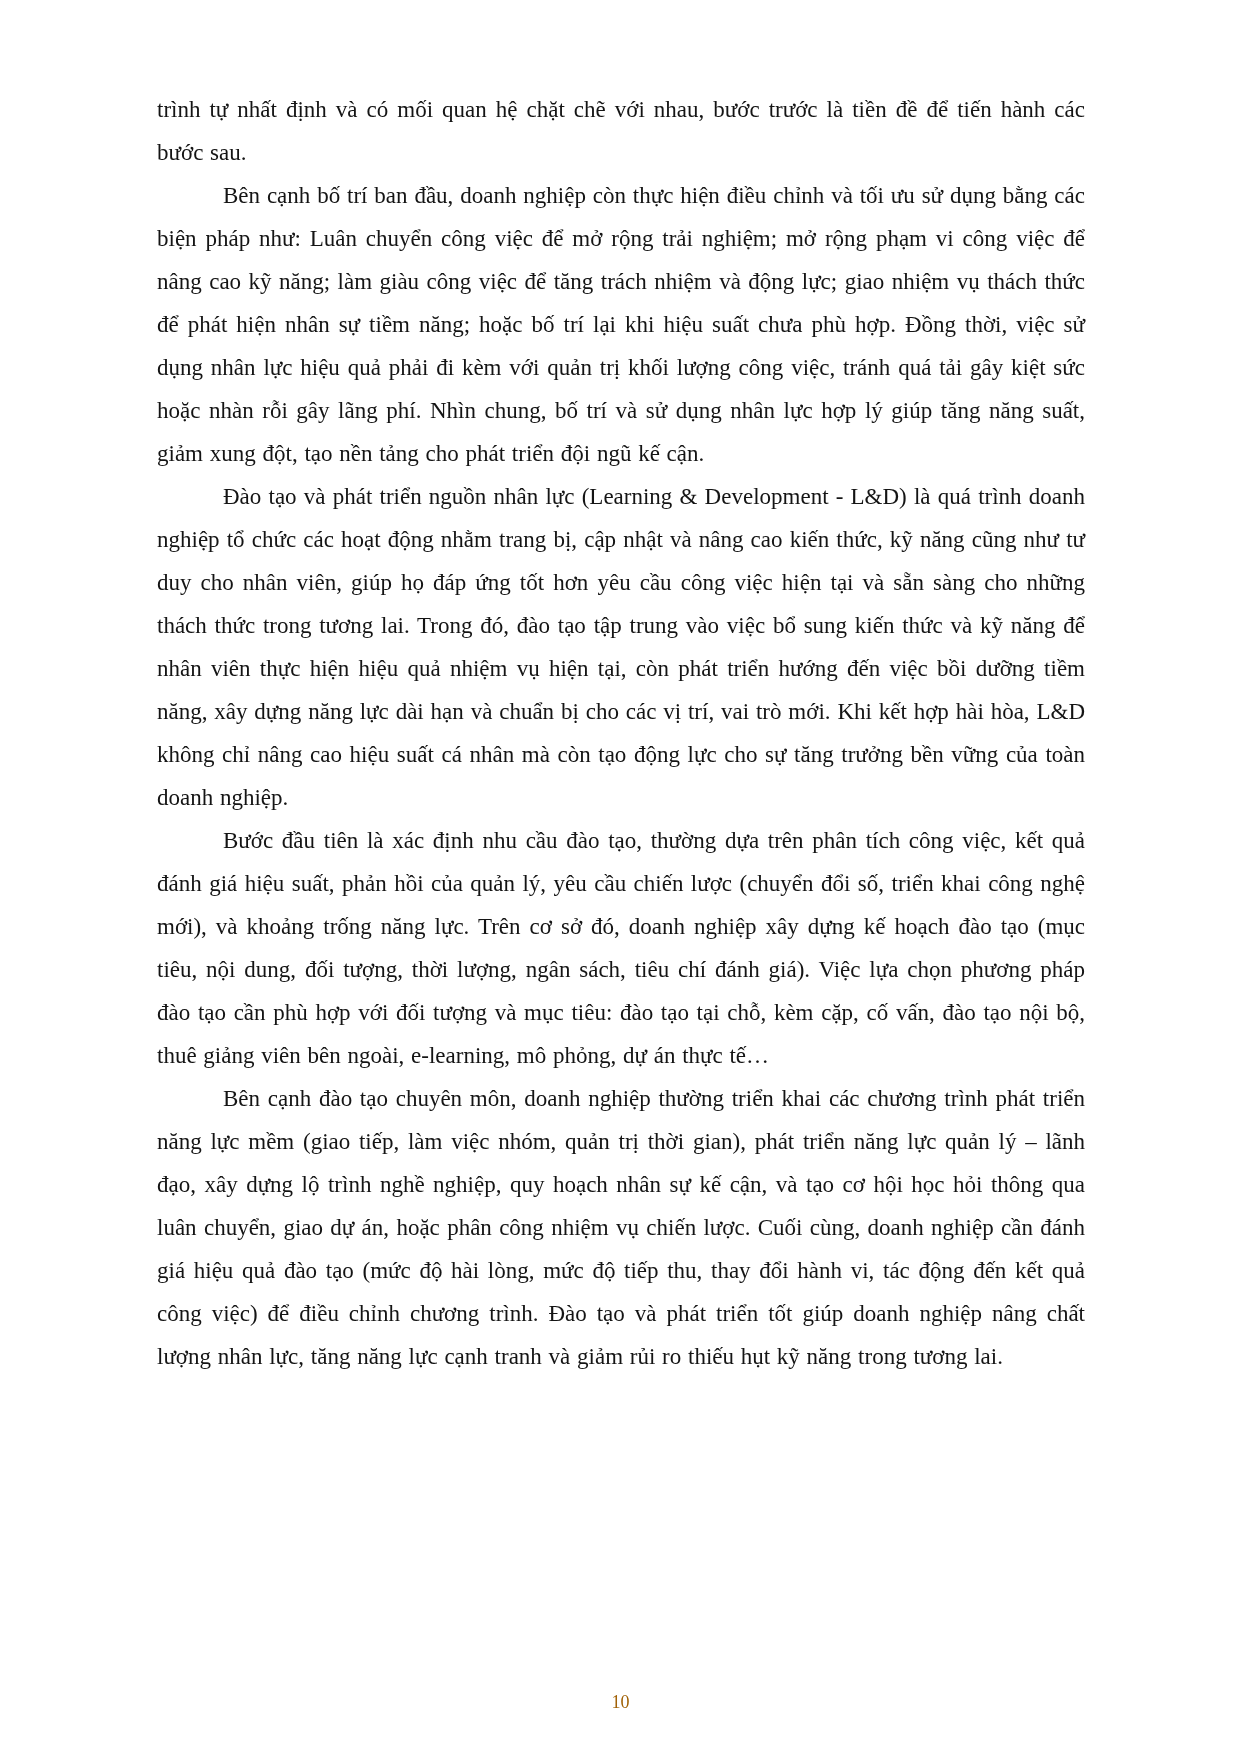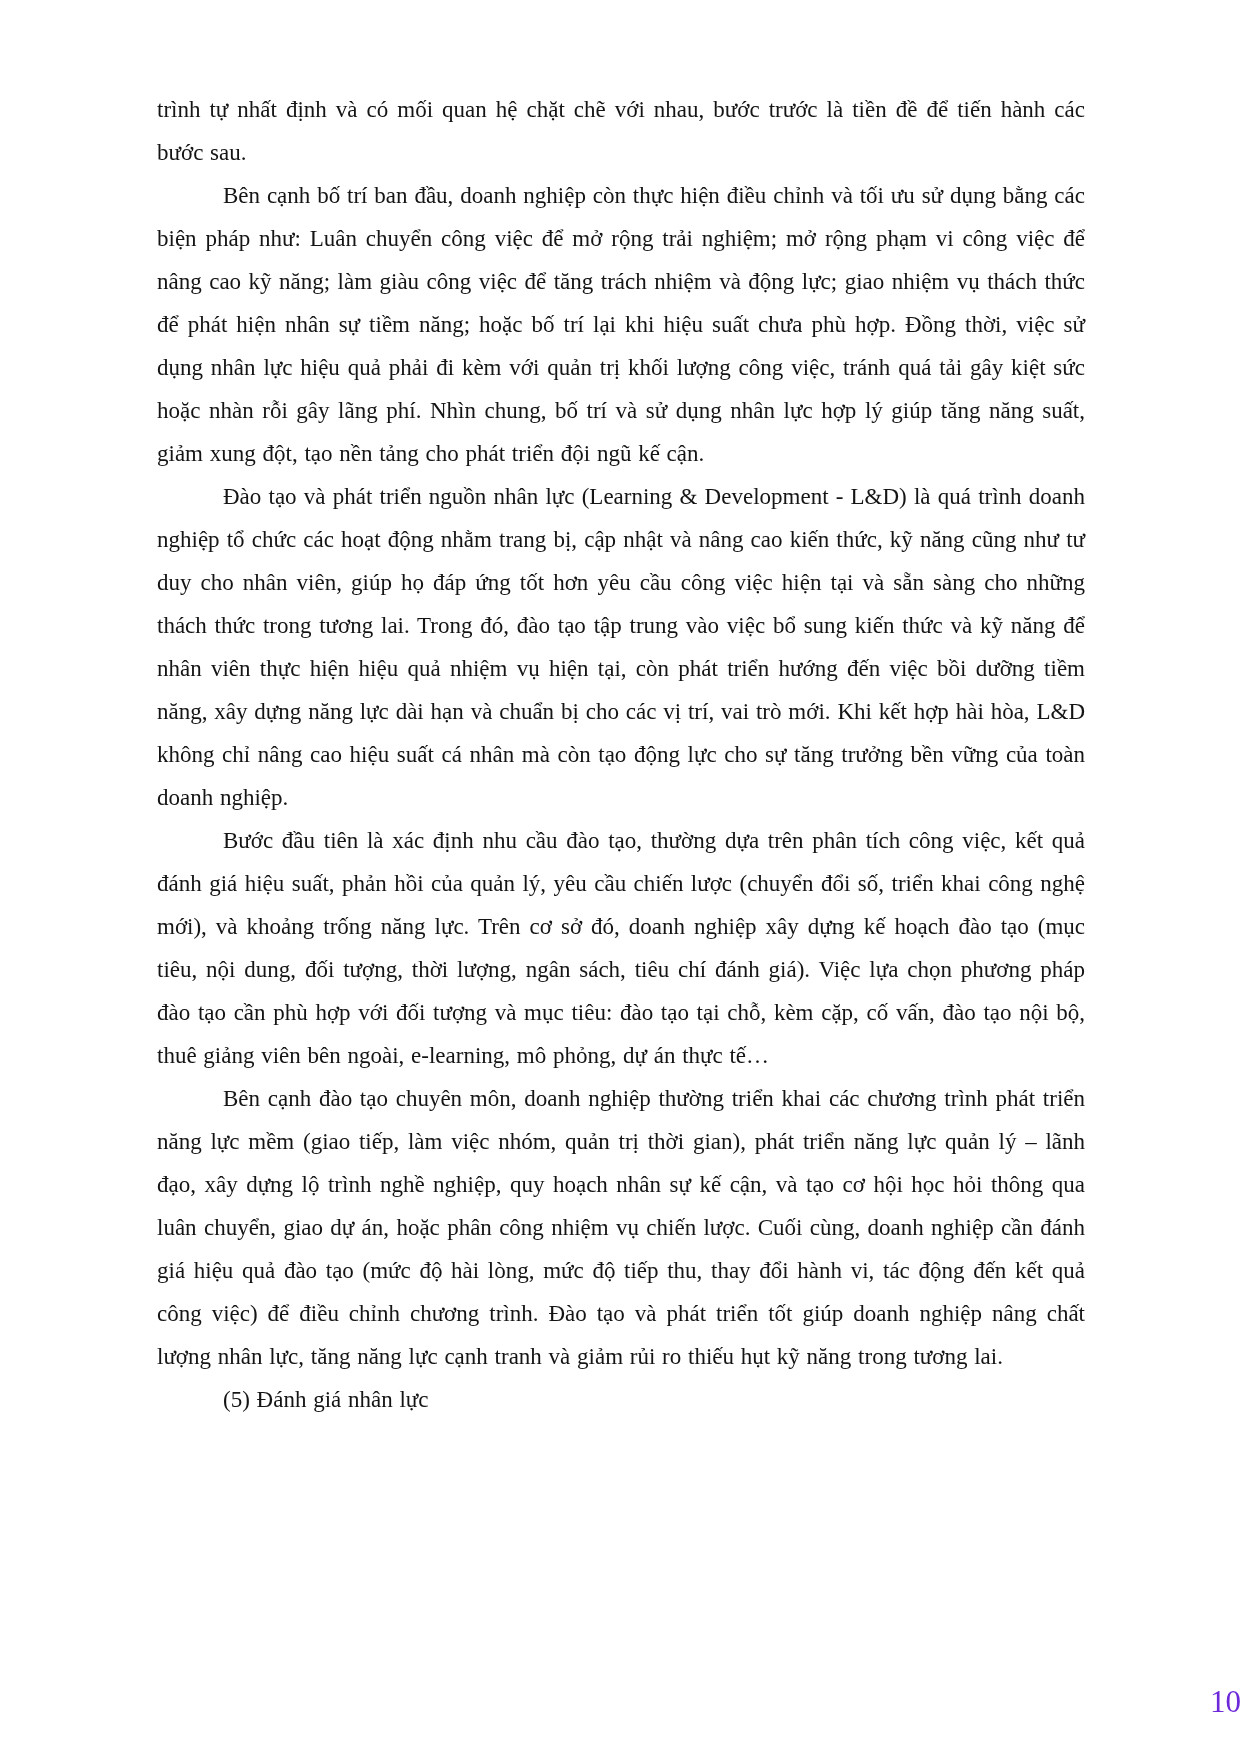--- a/index.html
+++ b/index.html
@@ -33,33 +33,32 @@
     word-spacing: 1px;
   }
   .text-body p.para.indent {
     text-indent: 66px;
   }
   .page-number {
     position: absolute;
     bottom: 38px;
     left: 0;
     width: 1241px;
-    text-align: right;
-    font-size: 31px;
+    text-align: center;
+    font-size: 18px;
     line-height: 28px;
-    color: #6d28d9;
+    color: #a16207;
   }
 </style>
 </head>
 <body>
 
 <div class="page">
   <div class="text-body">
       <p class="para">trình tự nhất định và có mối quan hệ chặt chẽ với nhau, bước trước là tiền đề để tiến hành các bước sau.</p>
       <p class="para indent">Bên cạnh bố trí ban đầu, doanh nghiệp còn thực hiện điều chỉnh và tối ưu sử dụng bằng các biện pháp như: Luân chuyển công việc để mở rộng trải nghiệm; mở rộng phạm vi công việc để nâng cao kỹ năng; làm giàu công việc để tăng trách nhiệm và động lực; giao nhiệm vụ thách thức để phát hiện nhân sự tiềm năng; hoặc bố trí lại khi hiệu suất chưa phù hợp. Đồng thời, việc sử dụng nhân lực hiệu quả phải đi kèm với quản trị khối lượng công việc, tránh quá tải gây kiệt sức hoặc nhàn rỗi gây lãng phí. Nhìn chung, bố trí và sử dụng nhân lực hợp lý giúp tăng năng suất, giảm xung đột, tạo nền tảng cho phát triển đội ngũ kế cận.</p>
       <p class="para indent">Đào tạo và phát triển nguồn nhân lực (Learning &amp; Development - L&amp;D) là quá trình doanh nghiệp tổ chức các hoạt động nhằm trang bị, cập nhật và nâng cao kiến thức, kỹ năng cũng như tư duy cho nhân viên, giúp họ đáp ứng tốt hơn yêu cầu công việc hiện tại và sẵn sàng cho những thách thức trong tương lai. Trong đó, đào tạo tập trung vào việc bổ sung kiến thức và kỹ năng để nhân viên thực hiện hiệu quả nhiệm vụ hiện tại, còn phát triển hướng đến việc bồi dưỡng tiềm năng, xây dựng năng lực dài hạn và chuẩn bị cho các vị trí, vai trò mới. Khi kết hợp hài hòa, L&amp;D không chỉ nâng cao hiệu suất cá nhân mà còn tạo động lực cho sự tăng trưởng bền vững của toàn doanh nghiệp.</p>
       <p class="para indent">Bước đầu tiên là xác định nhu cầu đào tạo, thường dựa trên phân tích công việc, kết quả đánh giá hiệu suất, phản hồi của quản lý, yêu cầu chiến lược (chuyển đổi số, triển khai công nghệ mới), và khoảng trống năng lực. Trên cơ sở đó, doanh nghiệp xây dựng kế hoạch đào tạo (mục tiêu, nội dung, đối tượng, thời lượng, ngân sách, tiêu chí đánh giá). Việc lựa chọn phương pháp đào tạo cần phù hợp với đối tượng và mục tiêu: đào tạo tại chỗ, kèm cặp, cố vấn, đào tạo nội bộ, thuê giảng viên bên ngoài, e-learning, mô phỏng, dự án thực tế…</p>
       <p class="para indent">Bên cạnh đào tạo chuyên môn, doanh nghiệp thường triển khai các chương trình phát triển năng lực mềm (giao tiếp, làm việc nhóm, quản trị thời gian), phát triển năng lực quản lý – lãnh đạo, xây dựng lộ trình nghề nghiệp, quy hoạch nhân sự kế cận, và tạo cơ hội học hỏi thông qua luân chuyển, giao dự án, hoặc phân công nhiệm vụ chiến lược. Cuối cùng, doanh nghiệp cần đánh giá hiệu quả đào tạo (mức độ hài lòng, mức độ tiếp thu, thay đổi hành vi, tác động đến kết quả công việc) để điều chỉnh chương trình. Đào tạo và phát triển tốt giúp doanh nghiệp nâng chất lượng nhân lực, tăng năng lực cạnh tranh và giảm rủi ro thiếu hụt kỹ năng trong tương lai.</p>
-      <p class="para indent">(5) Đánh giá nhân lực</p>
     </div>
 </div>
 
 <div class="page-number">10</div>
 
 </body></html>

